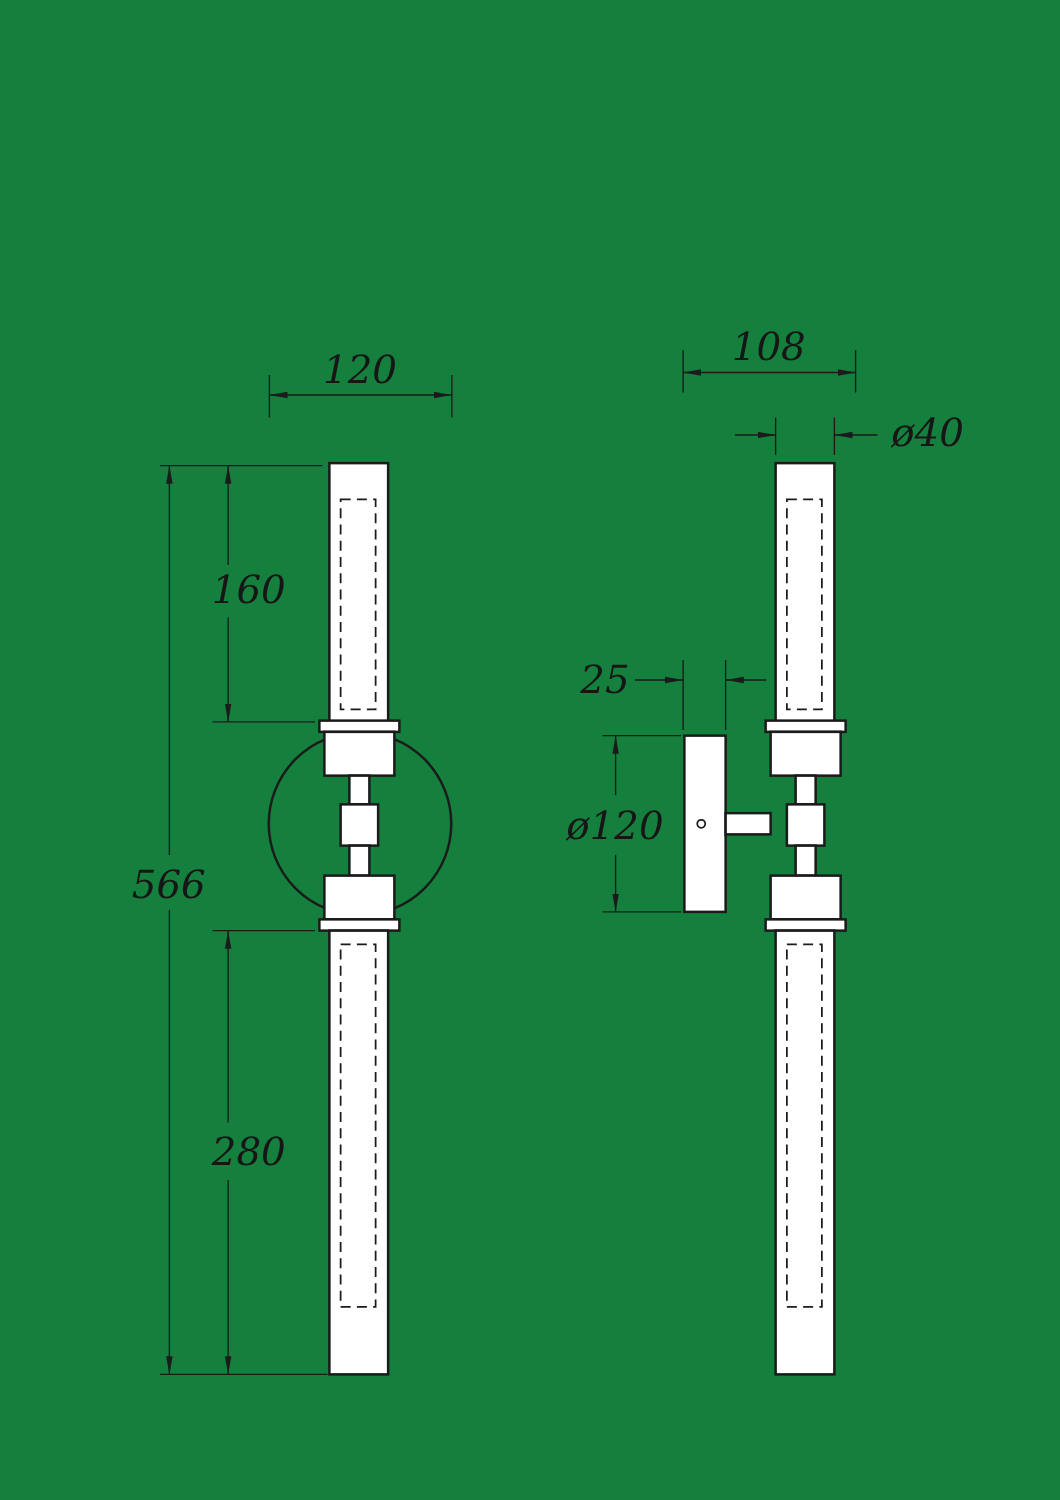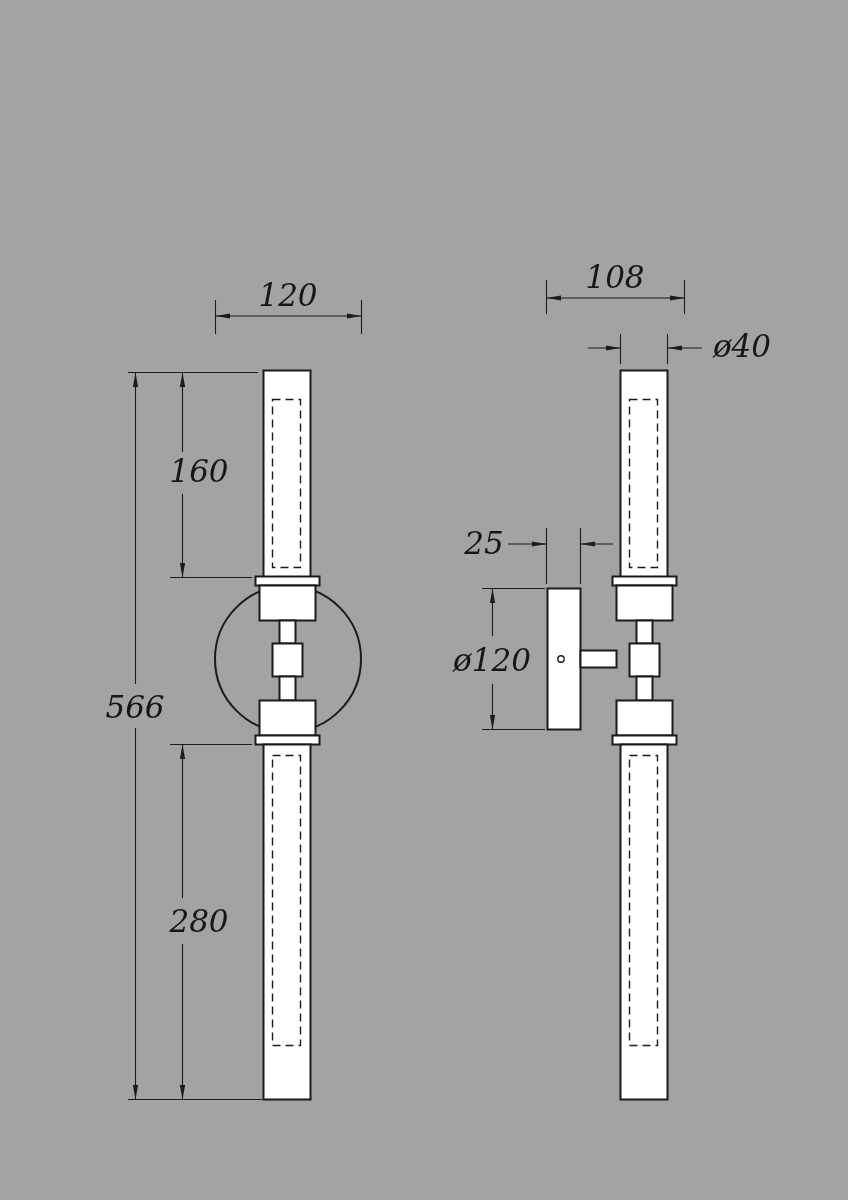--- a/index.html
+++ b/index.html
@@ -1,16 +1,16 @@
 <!DOCTYPE html>
 <html><head>
 <meta charset="utf-8">
 <style>
   html,body{margin:0;padding:0;background:#ffffff;}
-  .stage{position:relative;width:848px;height:1200px;background:#a3a3a3;overflow:hidden;}
+  .stage{position:relative;width:848px;height:1200px;background:#15803d;overflow:hidden;}
   svg{display:block;}
   .outline{fill:#ffffff;stroke:#1b1b1b;stroke-width:2;}
   .nf{fill:none;stroke:#1b1b1b;stroke-width:2;}
   .dashed{fill:none;stroke:#1b1b1b;stroke-width:1.4;stroke-dasharray:8 5;}
   .dim{stroke:#1b1b1b;stroke-width:1.1;fill:none;}
   .dim-text{font-family:"DejaVu Serif","Liberation Serif",serif;font-style:italic;
             font-size:31px;fill:#161616;text-anchor:middle;}
 </style>
 </head>
 <body>

